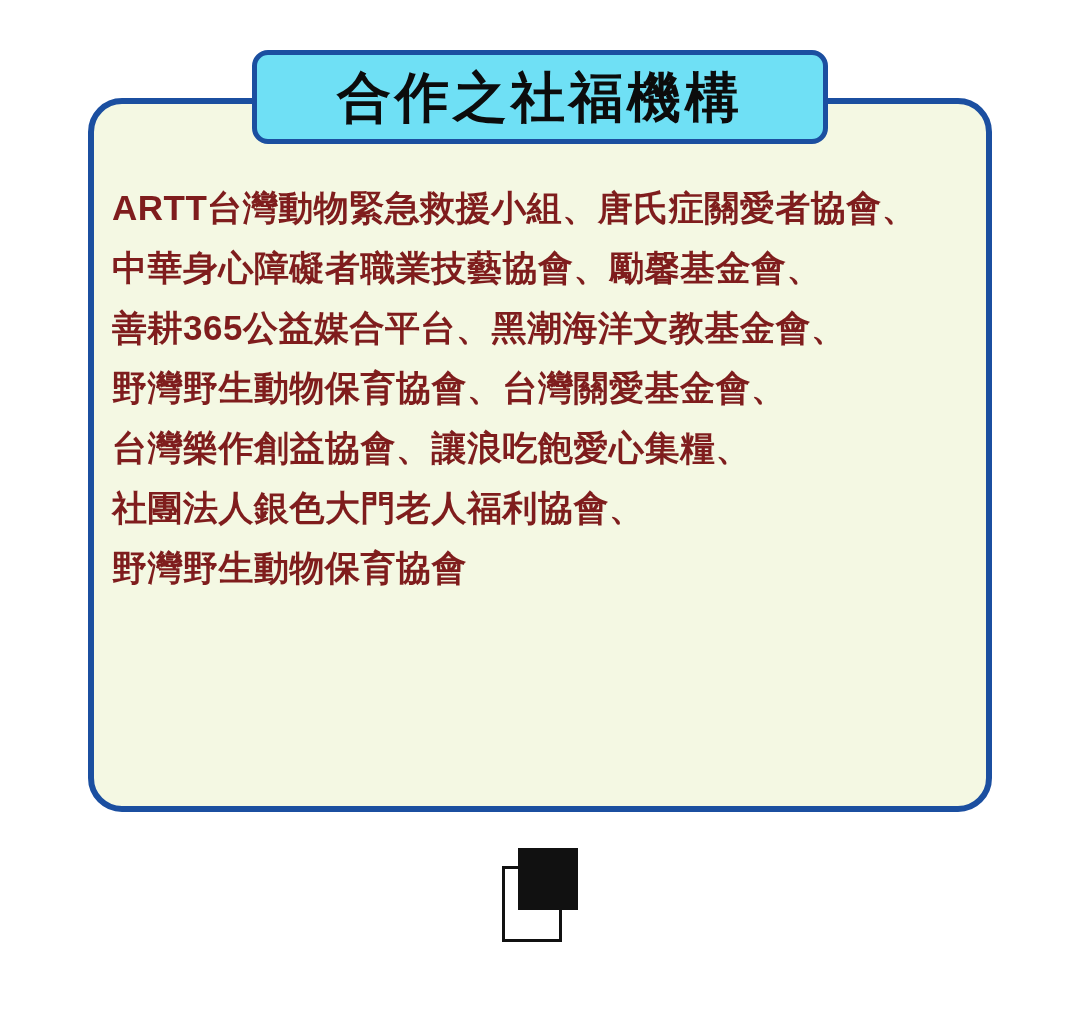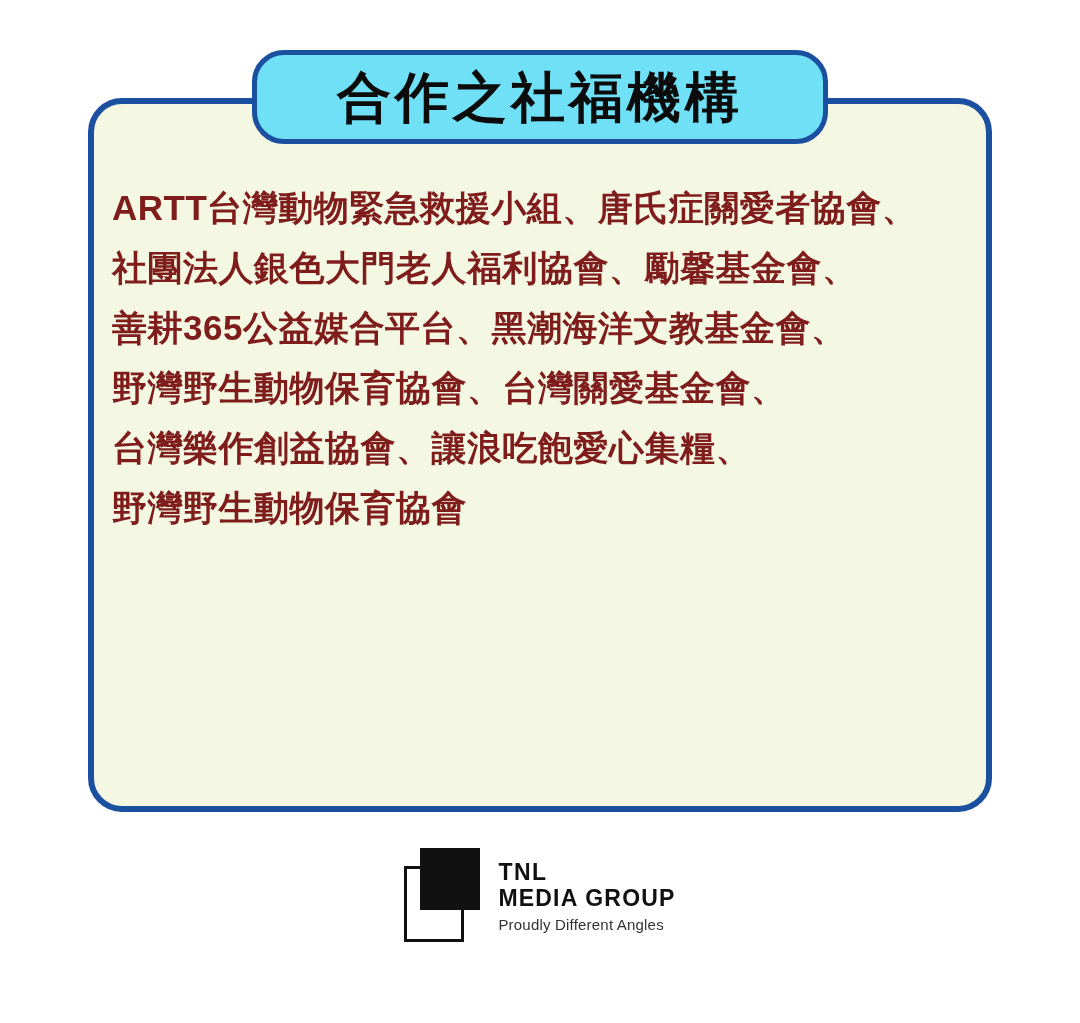--- a/index.html
+++ b/index.html
@@ -40,21 +40,21 @@
   
   .title-pill {
     position: absolute;
     left: 252px;
     top: 50px;
     width: 576px;
     height: 94px;
     box-sizing: border-box;
     background: #6fe0f5;
     border: 5px solid #1b4fa0;
-    border-radius: 32px;
+    border-radius: 16px;
     display: flex;
     align-items: center;
     justify-content: center;
     z-index: 3;
   }
   .title-text {
     font-size: 54px;
     font-weight: 700;
     letter-spacing: 4px;
     color: #0c0c0c;
@@ -150,34 +150,30 @@
 <div class="poster">
 
   <div class="card"></div>
 
   <div class="title-pill">
     <span class="title-text">合作之社福機構</span>
   </div>
 
   <div class="body-block">
     <div class="body-line">ARTT台灣動物緊急救援小組、唐氏症關愛者協會、</div>
-    <div class="body-line">社團法人銀色大門老人福利協會、勵馨基金會、</div>
+    <div class="body-line">中華身心障礙者職業技藝協會、勵馨基金會、</div>
     <div class="body-line">善耕365公益媒合平台、黑潮海洋文教基金會、</div>
     <div class="body-line">野灣野生動物保育協會、台灣關愛基金會、</div>
     <div class="body-line">台灣樂作創益協會、讓浪吃飽愛心集糧、</div>
+    <div class="body-line">社團法人銀色大門老人福利協會、</div>
     <div class="body-line">野灣野生動物保育協會</div>
   </div>
 
   <div class="footer">
     <div class="logo-wrap">
       <div class="logo-mark">
         <div class="sq-back"></div>
         <div class="sq-front"></div>
       </div>
-      <div class="logo-text">
-        <div class="logo-line1">TNL</div>
-        <div class="logo-line2">MEDIA GROUP</div>
-        <div class="logo-tagline">Proudly Different Angles</div>
-      </div>
     </div>
   </div>
 
 </div>
 
 </body></html>

